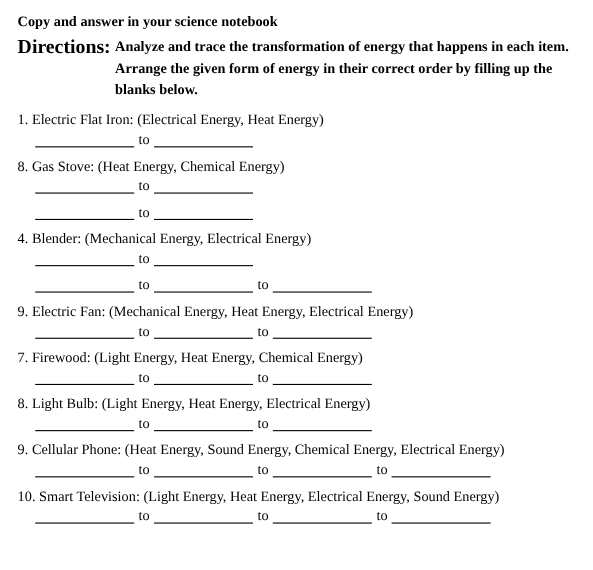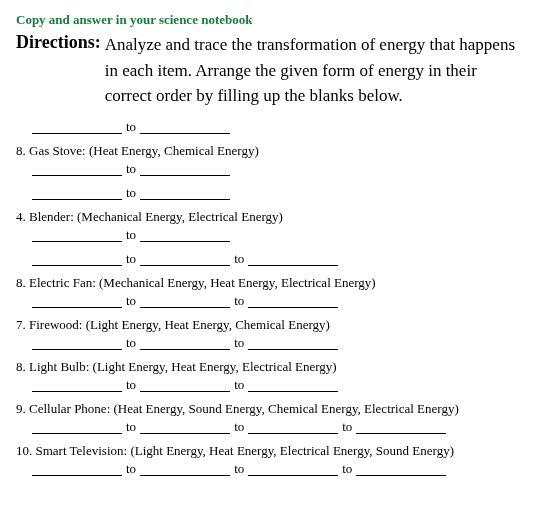--- a/index.html
+++ b/index.html
@@ -12,42 +12,43 @@
       width: 539px;
       min-height: 518px;
       background: #ffffff;
       font-family: 'Times New Roman', Times, serif;
       font-size: 13px;
       padding: 12px 16px;
       color: #000000;
     }
 
     .header-instruction {
-      color: #15803d;
+      color: #000000;
       font-weight: bold;
       font-size: 13px;
       margin-bottom: 4px;
     }
 
     .directions-block {
       display: flex;
       flex-direction: row;
       margin-bottom: 10px;
     }
 
     .directions-label {
       font-weight: bold;
       white-space: nowrap;
       margin-right: 4px;
       font-size: 18px;
     }
 
     .directions-text {
-      font-size: 17px;
+      font-size: 13px;
       line-height: 1.5;
+      font-weight: bold;
     }
 
     .item-block {
       margin-bottom: 8px;
     }
 
     .item-title {
       font-size: 13px;
       margin-bottom: 2px;
     }
@@ -82,20 +83,21 @@
 
 <div class="header-instruction">Copy and answer in your science notebook</div>
 
 <div class="directions-block">
   <span class="directions-label">Directions:</span>
   <span class="directions-text">Analyze and trace the transformation of energy that happens in each item. Arrange the given form of energy in their correct order by filling up the blanks below.</span>
 </div>
 
 <div id="items-container">
     <div class="item-block">
+      <div class="item-title">1.  Electric Flat Iron: (Electrical Energy, Heat Energy)</div>
       <div class="blanks-line">
         <span class="blank blank-medium"></span>
         <span class="to-word">to</span>
         <span class="blank blank-medium"></span>
       </div>
     </div>
     <div class="item-block">
       <div class="item-title">8.  Gas Stove: (Heat Energy, Chemical Energy)</div>
       <div class="blanks-line">
         <span class="blank blank-medium"></span>
@@ -121,21 +123,21 @@
     <div class="item-block">
       <div class="blanks-line">
         <span class="blank blank-medium"></span>
         <span class="to-word">to</span>
         <span class="blank blank-medium"></span>
         <span class="to-word">to</span>
         <span class="blank blank-medium"></span>
       </div>
     </div>
     <div class="item-block">
-      <div class="item-title">8.  Electric Fan: (Mechanical Energy, Heat Energy, Electrical Energy)</div>
+      <div class="item-title">9.  Electric Fan: (Mechanical Energy, Heat Energy, Electrical Energy)</div>
       <div class="blanks-line">
         <span class="blank blank-medium"></span>
         <span class="to-word">to</span>
         <span class="blank blank-medium"></span>
         <span class="to-word">to</span>
         <span class="blank blank-medium"></span>
       </div>
     </div>
     <div class="item-block">
       <div class="item-title">7.  Firewood: (Light Energy, Heat Energy, Chemical Energy)</div>

